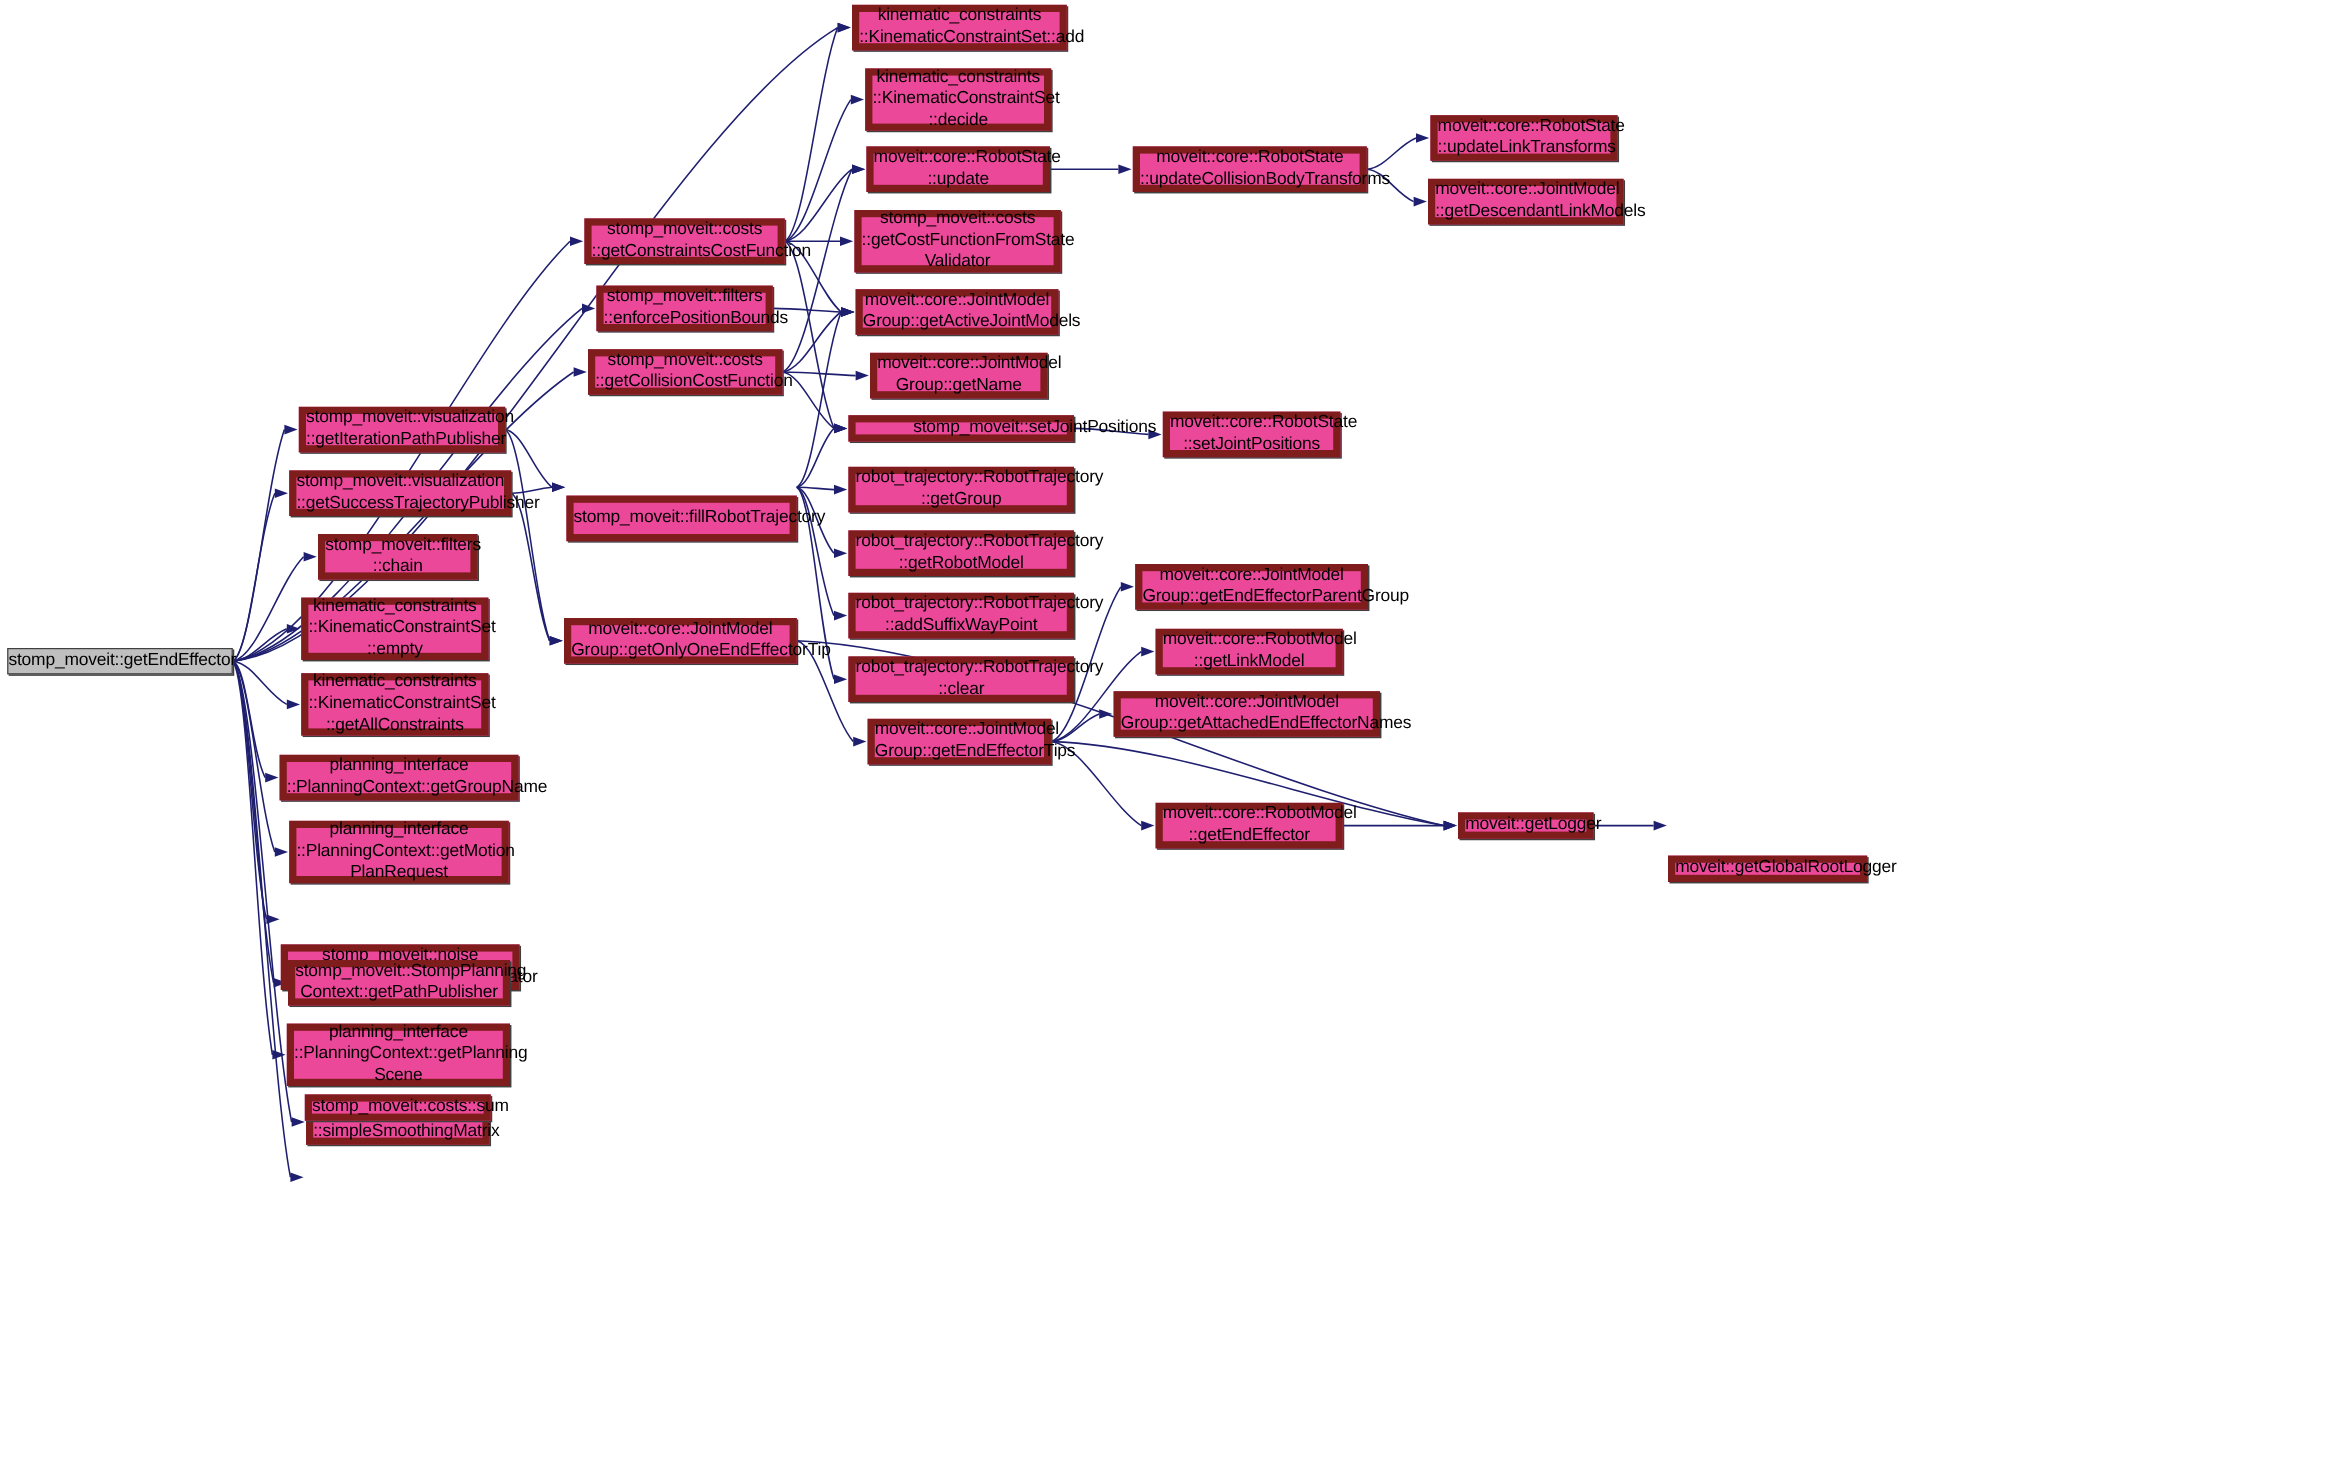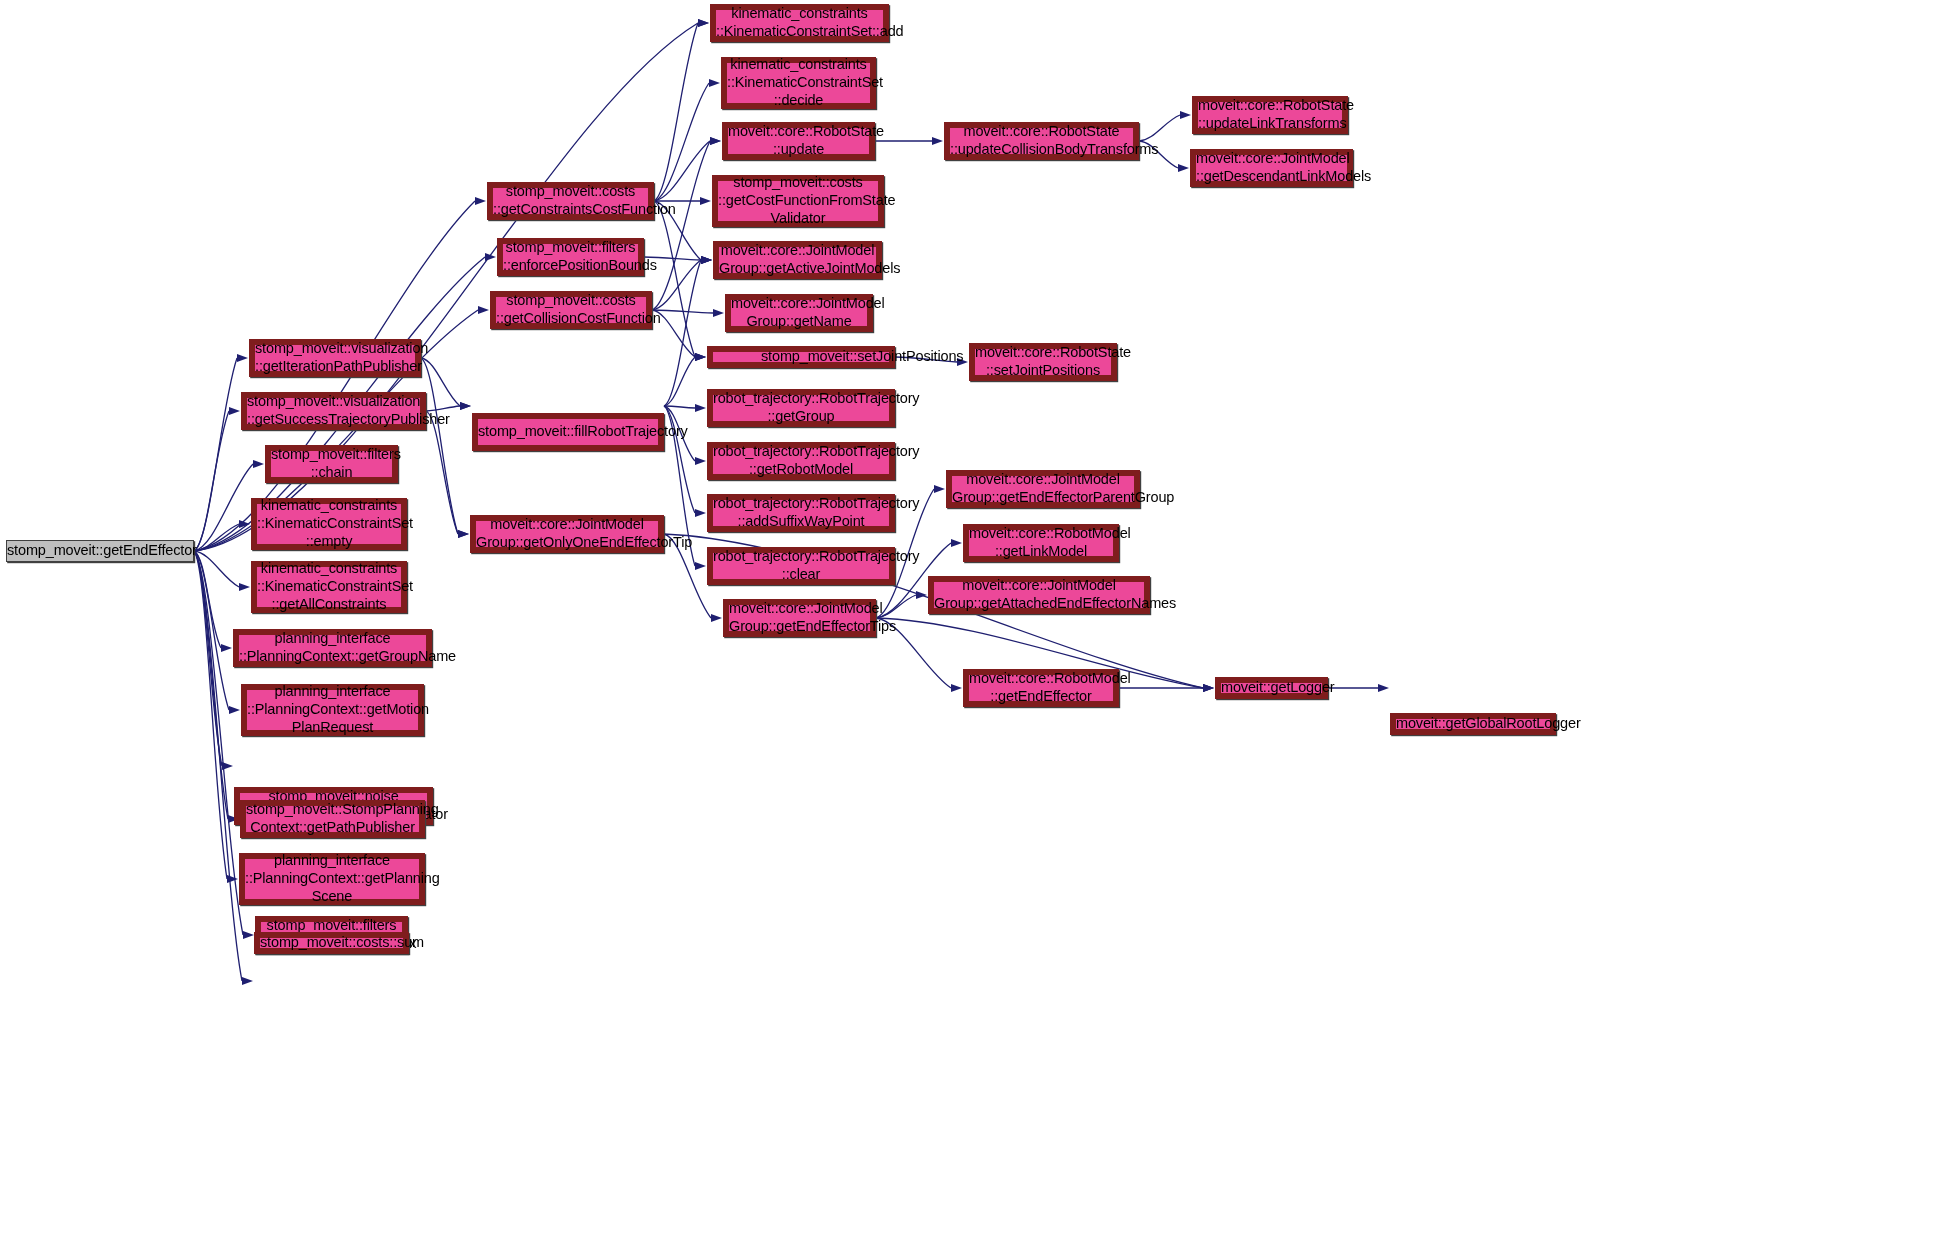--- a/index.html
+++ b/index.html
@@ -276,21 +276,21 @@
 PlanRequest</span></div>
     <div class="node" style="left: 234px; top: 787px; width: 199px; height: 38px;"><span>stomp_moveit::noise
 ::getNormalDistributionGenerator</span></div>
     <div class="node" style="left: 240px; top: 800px; width: 185px; height: 38px; justify-content: center;"><span>stomp_moveit::StompPlanning
 Context::getPathPublisher</span></div>
     <div class="node" style="left: 239px; top: 853px; width: 186px; height: 52px;"><span>planning_interface
 ::PlanningContext::getPlanning
 Scene</span></div>
     <div class="node" style="left: 255px; top: 916px; width: 153px; height: 38px;"><span>stomp_moveit::filters
 ::simpleSmoothingMatrix</span></div>
-    <div class="node" style="left: 254px; top: 932px; width: 155px; height: 22px;"><span>stomp_moveit::costs::sum</span></div>
+    <div class="node" style="left: 254px; top: 912px; width: 155px; height: 22px;"><span>stomp_moveit::costs::sum</span></div>
     <div class="node" style="left: 487px; top: 182px; width: 167px; height: 38px;"><span>stomp_moveit::costs
 ::getConstraintsCostFunction</span></div>
     <div class="node" style="left: 497px; top: 238px; width: 147px; height: 38px;"><span>stomp_moveit::filters
 ::enforcePositionBounds</span></div>
     <div class="node" style="left: 490px; top: 291px; width: 162px; height: 38px;"><span>stomp_moveit::costs
 ::getCollisionCostFunction</span></div>
     <div class="node" style="left: 472px; top: 413px; width: 192px; height: 38px;"><span>stomp_moveit::fillRobotTrajectory</span></div>
     <div class="node" style="left: 470px; top: 515px; width: 194px; height: 38px;"><span>moveit::core::JointModel
 Group::getOnlyOneEndEffectorTip</span></div>
     <div class="node" style="left: 710px; top: 4px; width: 179px; height: 38px;"><span>kinematic_constraints

